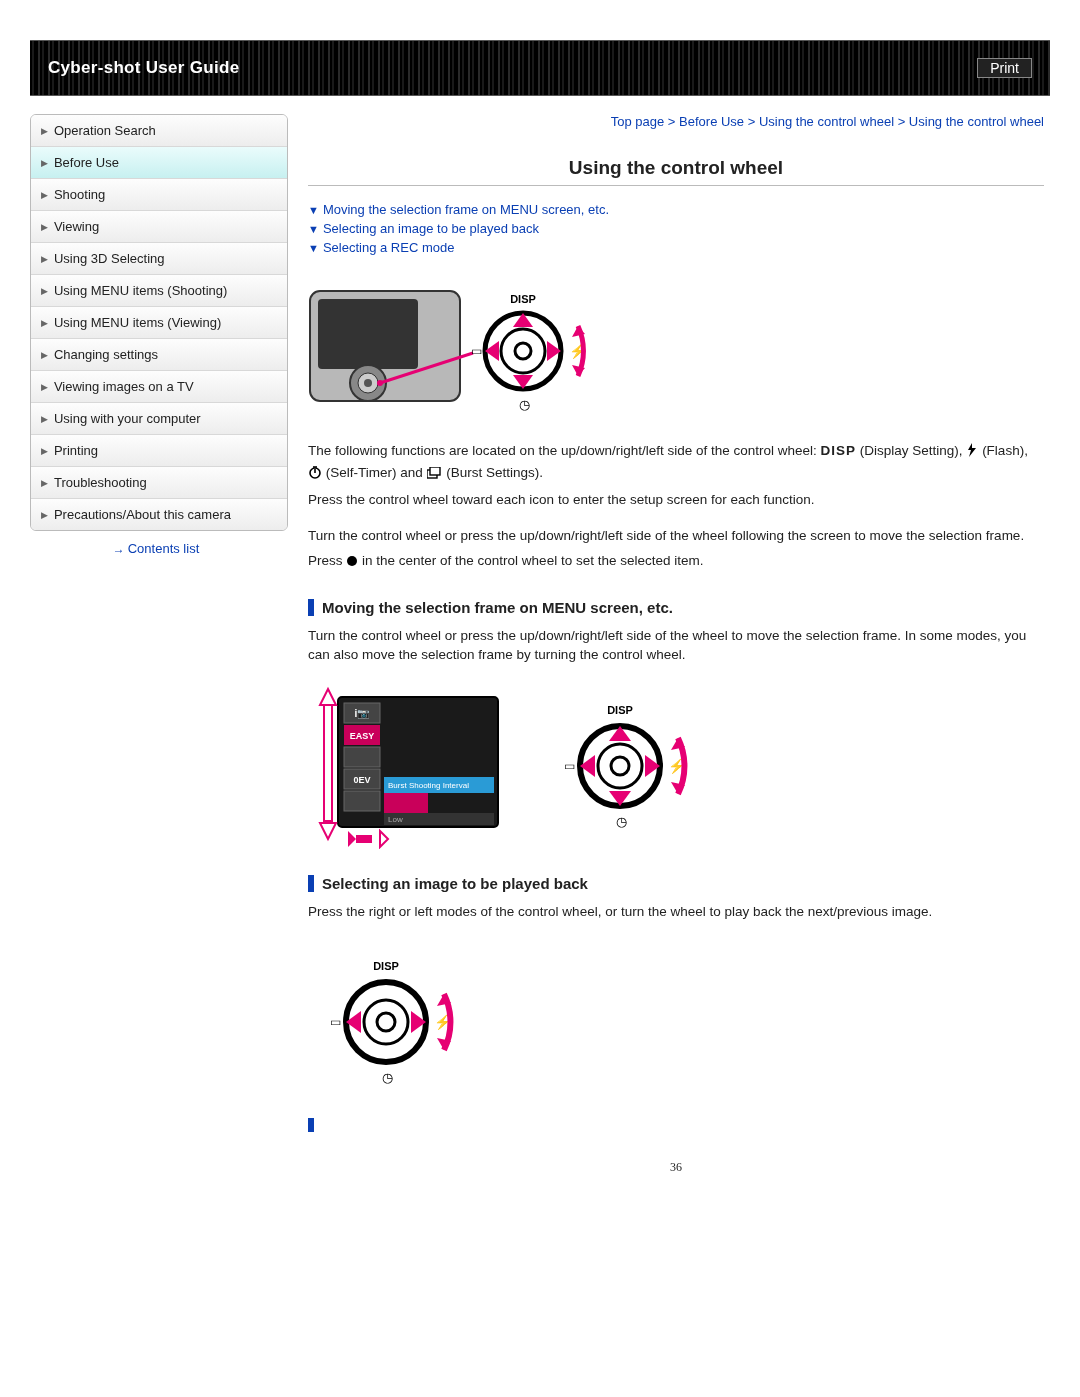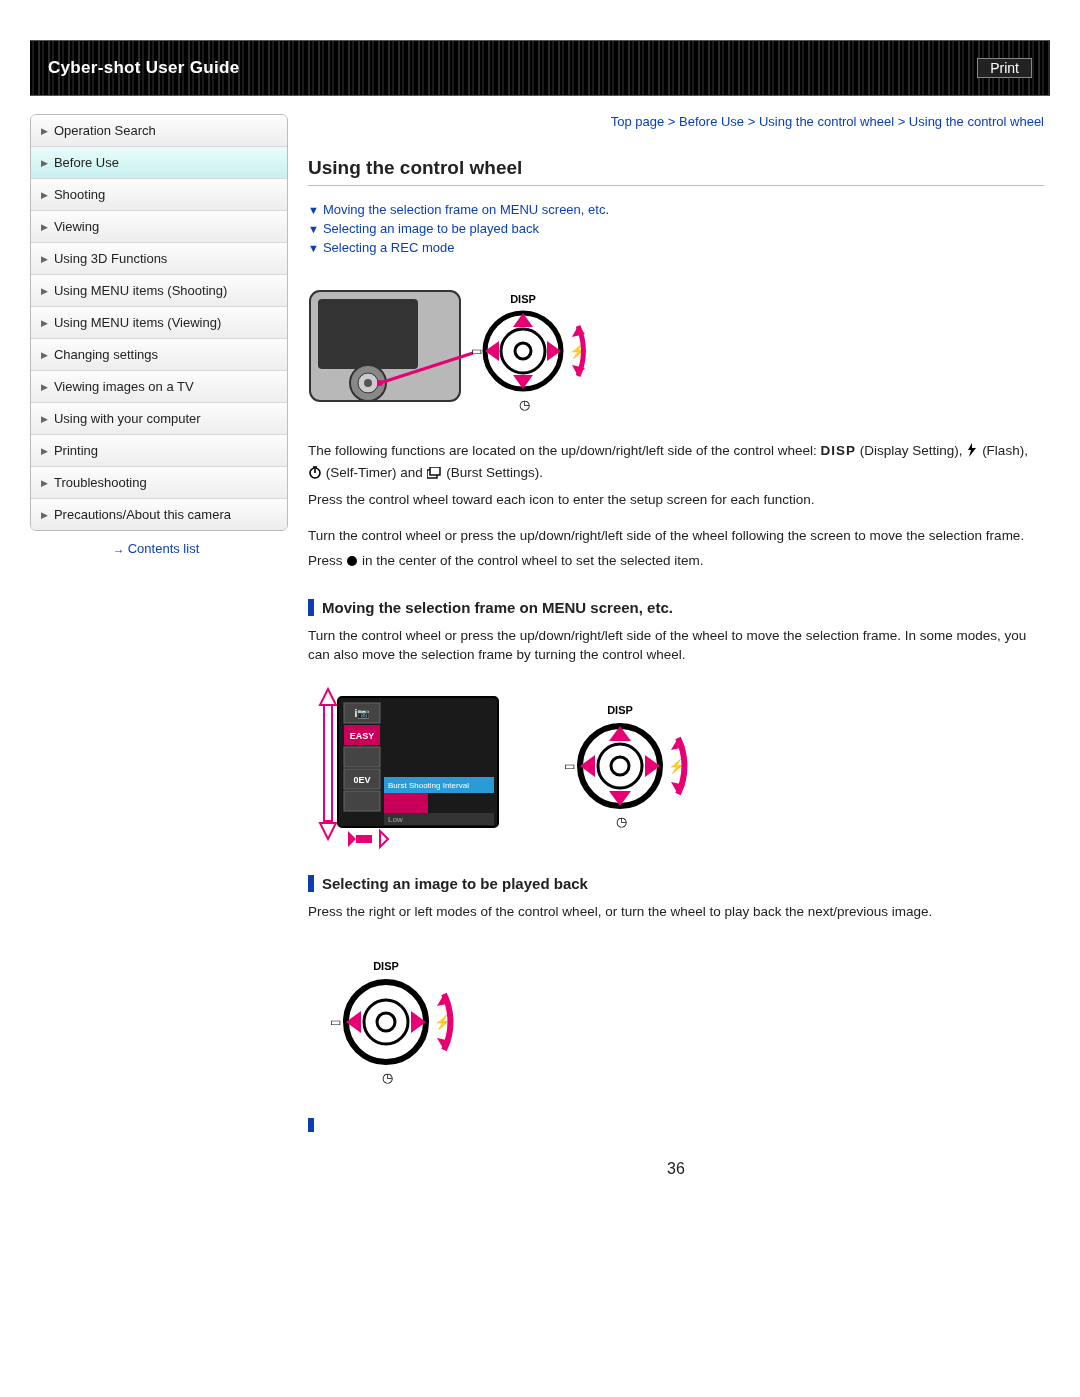--- a/index.html
+++ b/index.html
@@ -86,20 +86,21 @@
   .breadcrumb {
     text-align: right;
     color: #0a3fb3;
     font-size: 13px;
     margin-bottom: 28px;
   }
   .h1 {
     font-size: 19px;
     font-weight: bold;
     margin-bottom: 6px;
+    text-align: center;
   }
   .h1-rule { border: none; border-top: 1px solid #bbb; margin-bottom: 16px; }
   .toc-line {
     color: #0a3fb3;
     font-size: 13px;
     margin-bottom: 4px;
     display: flex;
     align-items: center;
     gap: 4px;
   }
@@ -111,21 +112,21 @@
   p.body { font-size: 13.5px; color:#222; line-height: 1.45; margin: 6px 0; }
   .disp-label { font-weight: bold; font-family: Arial, sans-serif; letter-spacing: 1px; }
   .h2 {
     font-size: 15px;
     font-weight: bold;
     margin: 26px 0 10px 0;
     border-left: 6px solid #0a3fb3;
     padding-left: 8px;
   }
   .illus-row { display:flex; gap: 34px; align-items:center; margin: 14px 0 6px 0; }
-  .page-num { text-align:center; font-size:16px; color:#222; margin-top: 28px; }
+  .page-num { text-align:center; font-size:12px; color:#222; margin-top: 28px; font-family: Liberation Serif, serif; }
   .ic { display:inline-block; vertical-align:-2px; }
 </style>
 </head>
 <body>
 
 <div class="page">
   <div class="header-bar">
     <div class="header-title">Cyber-shot User Guide</div>
     <div class="print-btn">Print</div>
   </div>
@@ -145,21 +146,21 @@
         <div class="nav-item">
             <span class="nav-caret">▶</span>
             <span>Shooting</span>
           </div>
         <div class="nav-item">
             <span class="nav-caret">▶</span>
             <span>Viewing</span>
           </div>
         <div class="nav-item">
             <span class="nav-caret">▶</span>
-            <span>Using 3D Functions</span>
+            <span>Using 3D Selecting</span>
           </div>
         <div class="nav-item">
             <span class="nav-caret">▶</span>
             <span>Using MENU items (Shooting)</span>
           </div>
         <div class="nav-item">
             <span class="nav-caret">▶</span>
             <span>Using MENU items (Viewing)</span>
           </div>
         <div class="nav-item">

